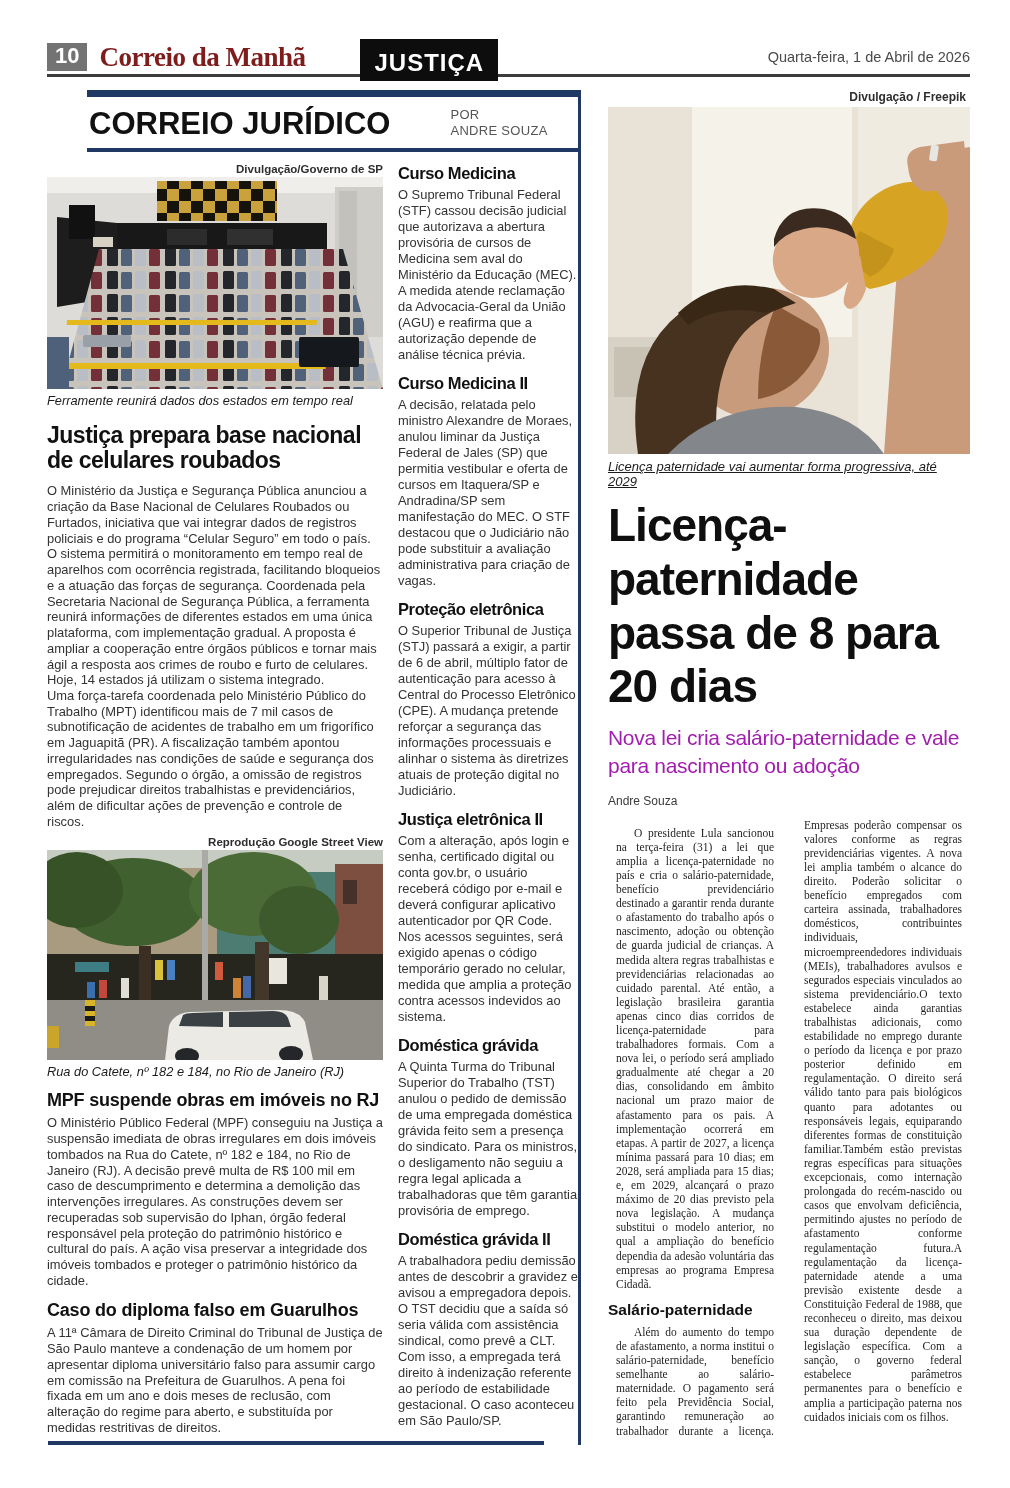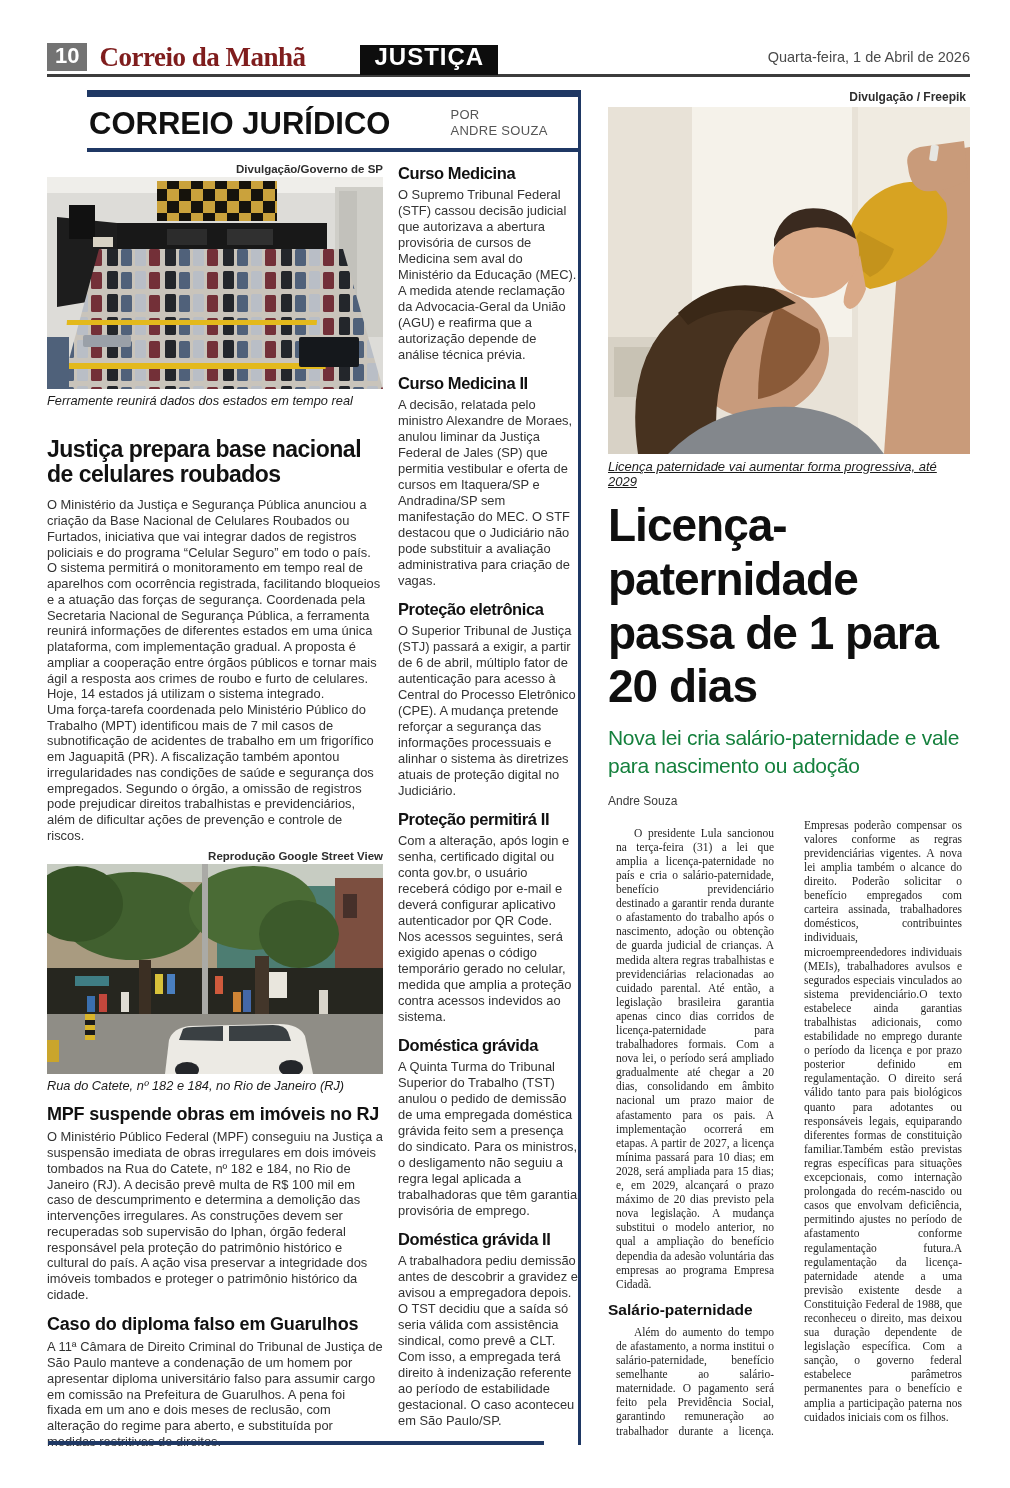--- a/index.html
+++ b/index.html
@@ -5,48 +5,48 @@
   html,body{margin:0;padding:0;}
   body{
     width:1010px;height:1488px;background:#ffffff;overflow:hidden;
     font-family:"Liberation Sans",sans-serif;color:#2b2b2b;position:relative;
   }
   .page{position:absolute;left:47px;top:40px;width:923px;}
   
   .masthead{display:flex;align-items:center;height:34px;border-bottom:3px solid #3c3c3c;position:relative;}
   .pagenum{background:#737373;color:#fff;font-weight:700;font-size:22px;padding:2px 8px 4px 8px;line-height:1;}
   .mastname{font-family:"Liberation Serif",serif;font-weight:700;font-size:27px;color:#7f1d1d;margin-left:12px;letter-spacing:-0.5px;}
-  .sectionbox{background:#0d0d0d;color:#fff;font-weight:700;font-size:24px;letter-spacing:1px;padding:0 14px 6px 14px;line-height:1;margin-left:55px;position:relative;top:3px;}
+  .sectionbox{background:#0d0d0d;color:#fff;font-weight:700;font-size:24px;letter-spacing:1px;padding:12px 14px 6px 14px;line-height:1;margin-left:55px;position:relative;top:3px;}
   .dateline{margin-left:auto;font-size:14.5px;color:#4a4a4a;}
   
   .content{display:flex;margin-top:13px;}
   .leftwrap{width:531px;border-right:3px solid #1f3864;position:relative;height:1355px;flex:none;}
   .rightcol{width:362px;margin-left:27px;flex:none;}
   
   .band{border-top:7px solid #1f3864;border-bottom:4px solid #1f3864;display:flex;align-items:center;padding:10px 6px 8px 2px;margin-left:40px;}
   .bandtitle{font-size:31px;font-weight:800;letter-spacing:0px;color:#111;line-height:1;}
   .bandby{margin-left:60px;font-size:13px;color:#555;line-height:1.25;letter-spacing:0.3px;}
   .cols2{display:flex;margin-top:8px;}
   .colL{width:336px;flex:none;}
   .colM{width:180px;margin-left:15px;flex:none;}
   
   .credit{font-size:11.5px;font-weight:700;color:#2e2e2e;text-align:right;margin:3px 0 2px 0;}
   .caption{font-size:12.8px;font-style:italic;color:#1c1c1c;margin:4px 0 0 0;}
   .photo{display:block;width:100%;}
-  h2.headline{font-size:23px;line-height:1.13;letter-spacing:-0.5px;font-weight:800;color:#111;margin:28px 0 10px 0;}
+  h2.headline{font-size:23px;line-height:1.13;letter-spacing:-0.5px;font-weight:800;color:#111;margin:14px 0 10px 0;}
   h3.sub{font-size:18px;line-height:1.1;letter-spacing:-0.2px;font-weight:800;color:#111;margin:12px 0 5px 0;}
   .body-sans{font-size:12.9px;line-height:1.22;color:#333;margin:0;}
   .colM h3.mtitle{font-size:16.5px;letter-spacing:-0.4px;font-weight:800;color:#111;margin:11px 8px 4px 0;}
   .colM .body-sans{font-size:12.9px;line-height:1.24;color:#333;}
   .bottomrule{position:absolute;left:1px;bottom:0;width:496px;height:4px;background:#1f3864;}
   
   .bigcredit{font-size:12px;font-weight:700;color:#2e2e2e;text-align:right;margin:0 4px 3px 0;}
   .bigcaption{font-size:13px;font-style:italic;color:#1c1c1c;margin:5px 6px 0 0;text-decoration:underline;}
   h1.mainhead{font-size:46px;line-height:1.17;font-weight:800;letter-spacing:-1px;color:#0f0f0f;margin:10px 0 10px 0;}
-  .deck{font-size:21px;line-height:1.32;letter-spacing:-0.3px;color:#15803d;margin:2px 0 14px 0;}
+  .deck{font-size:21px;line-height:1.32;letter-spacing:-0.3px;color:#a21caf;margin:2px 0 14px 0;}
   .byline{font-size:12px;color:#3a3a3a;margin:0 0 10px 0;}
   .artbody{column-count:2;column-gap:14px;height:702px;
     font-family:"Liberation Serif",serif;font-size:11.5px;line-height:14.1px;
     text-align:justify;color:#1f1f1f;}
   .artbody p{margin:8px;text-indent:18px;}
   .artbody h4{font-family:"Liberation Sans",sans-serif;font-size:15.5px;font-weight:800;color:#111;margin:12px 0 6px 0;text-indent:0;}
 </style>
 </head>
 <body>
 
@@ -176,21 +176,21 @@
         <div class="colM">
           <h3 class="mtitle" style="margin-top:4px;">Curso Medicina</h3>
           <p class="body-sans">O Supremo Tribunal Federal (STF) cassou decisão judicial que autorizava a abertura provisória de cursos de Medicina sem aval do Ministério da Educação (MEC). A medida atende reclamação da Advocacia-Geral da União (AGU) e reafirma que a autorização depende de análise técnica prévia.</p>
 
           <h3 class="mtitle">Curso Medicina II</h3>
           <p class="body-sans">A decisão, relatada pelo ministro Alexandre de Moraes, anulou liminar da Justiça Federal de Jales (SP) que permitia vestibular e oferta de cursos em Itaquera/SP e Andradina/SP sem manifestação do MEC. O STF destacou que o Judiciário não pode substituir a avaliação administrativa para criação de vagas.</p>
 
           <h3 class="mtitle">Proteção eletrônica</h3>
           <p class="body-sans">O Superior Tribunal de Justiça (STJ) passará a exigir, a partir de 6 de abril, múltiplo fator de autenticação para acesso à Central do Processo Eletrônico (CPE). A mudança pretende reforçar a segurança das informações processuais e alinhar o sistema às diretrizes atuais de proteção digital no Judiciário.</p>
 
-          <h3 class="mtitle">Proteção permitirá II</h3>
+          <h3 class="mtitle">Justiça eletrônica II</h3>
           <p class="body-sans">Com a alteração, após login e senha, certificado digital ou conta gov.br, o usuário receberá código por e-mail e deverá configurar aplicativo autenticador por QR Code. Nos acessos seguintes, será exigido apenas o código temporário gerado no celular, medida que amplia a proteção contra acessos indevidos ao sistema.</p>
 
           <h3 class="mtitle">Doméstica grávida</h3>
           <p class="body-sans">A Quinta Turma do Tribunal Superior do Trabalho (TST) anulou o pedido de demissão de uma empregada doméstica grávida feito sem a presença do sindicato. Para os ministros, o desligamento não seguiu a regra legal aplicada a trabalhadoras que têm garantia provisória de emprego.</p>
 
           <h3 class="mtitle">Doméstica grávida II</h3>
           <p class="body-sans">A trabalhadora pediu demissão antes de descobrir a gravidez e avisou a empregadora depois. O TST decidiu que a saída só seria válida com assistência sindical, como prevê a CLT. Com isso, a empregada terá direito à indenização referente ao período de estabilidade gestacional. O caso aconteceu em São Paulo/SP.</p>
         </div>
       </div>
 
@@ -223,21 +223,21 @@
         <ellipse cx="152" cy="246" rx="70" ry="64" fill="#c89b7c" transform="rotate(-24 152 246)"></ellipse>
         <path d="M150 292 Q186 286 206 252 Q216 234 210 222 L168 198 Q150 240 150 292Z" fill="#8a5a38"></path>
         <path d="M30 347 Q16 250 72 206 Q104 180 150 186 L176 200 Q130 216 116 262 Q104 300 110 347 Z" fill="#47321f"></path>
         <path d="M70 206 Q110 168 166 182 L188 196 L158 206 Q112 196 80 218 Z" fill="#3a2817"></path>
 
         <path d="M60 347 Q110 296 188 300 Q248 306 276 347 Z" fill="#83878c"></path>
       </svg>
 
       <div class="bigcaption">Licença paternidade vai aumentar forma progressiva, até 2029</div>
 
-      <h1 class="mainhead">Licença-paternidade passa de 1 para 20 dias</h1>
+      <h1 class="mainhead">Licença-paternidade passa de 8 para 20 dias</h1>
 
       <div class="deck">Nova lei cria salário-paternidade e vale para nascimento ou adoção</div>
 
       <div class="byline">Andre Souza</div>
 
       <div class="artbody">
         <p>O presidente Lula sancionou na terça-feira (31) a lei que amplia a licença-paternidade no país e cria o salário-paternidade, benefício previdenciário destinado a garantir renda durante o afastamento do trabalho após o nascimento, adoção ou obtenção de guarda judicial de crianças. A medida altera regras trabalhistas e previdenciárias relacionadas ao cuidado parental. Até então, a legislação brasileira garantia apenas cinco dias corridos de licença-paternidade para trabalhadores formais. Com a nova lei, o período será ampliado gradualmente até chegar a 20 dias, consolidando em âmbito nacional um prazo maior de afastamento para os pais. A implementação ocorrerá em etapas. A partir de 2027, a licença mínima passará para 10 dias; em 2028, será ampliada para 15 dias; e, em 2029, alcançará o prazo máximo de 20 dias previsto pela nova legislação. A mudança substitui o modelo anterior, no qual a ampliação do benefício dependia da adesão voluntária das empresas ao programa Empresa Cidadã.</p>
         <h4>Salário-paternidade</h4>
         <p>Além do aumento do tempo de afastamento, a norma institui o salário-paternidade, benefício semelhante ao salário-maternidade. O pagamento será feito pela Previdência Social, garantindo remuneração ao trabalhador durante a licença. Empresas poderão compensar os valores conforme as regras previdenciárias vigentes. A nova lei amplia também o alcance do direito. Poderão solicitar o benefício empregados com carteira assinada, trabalhadores domésticos, contribuintes individuais, microempreendedores individuais (MEIs), trabalhadores avulsos e segurados especiais vinculados ao sistema previdenciário.O texto estabelece ainda garantias trabalhistas adicionais, como estabilidade no emprego durante o período da licença e por prazo posterior definido em regulamentação. O direito será válido tanto para pais biológicos quanto para adotantes ou responsáveis legais, equiparando diferentes formas de constituição familiar.Também estão previstas regras específicas para situações excepcionais, como internação prolongada do recém-nascido ou casos que envolvam deficiência, permitindo ajustes no período de afastamento conforme regulamentação futura.A regulamentação da licença-paternidade atende a uma previsão existente desde a Constituição Federal de 1988, que reconheceu o direito, mas deixou sua duração dependente de legislação específica. Com a sanção, o governo federal estabelece parâmetros permanentes para o benefício e amplia a participação paterna nos cuidados iniciais com os filhos.</p>
       </div>

